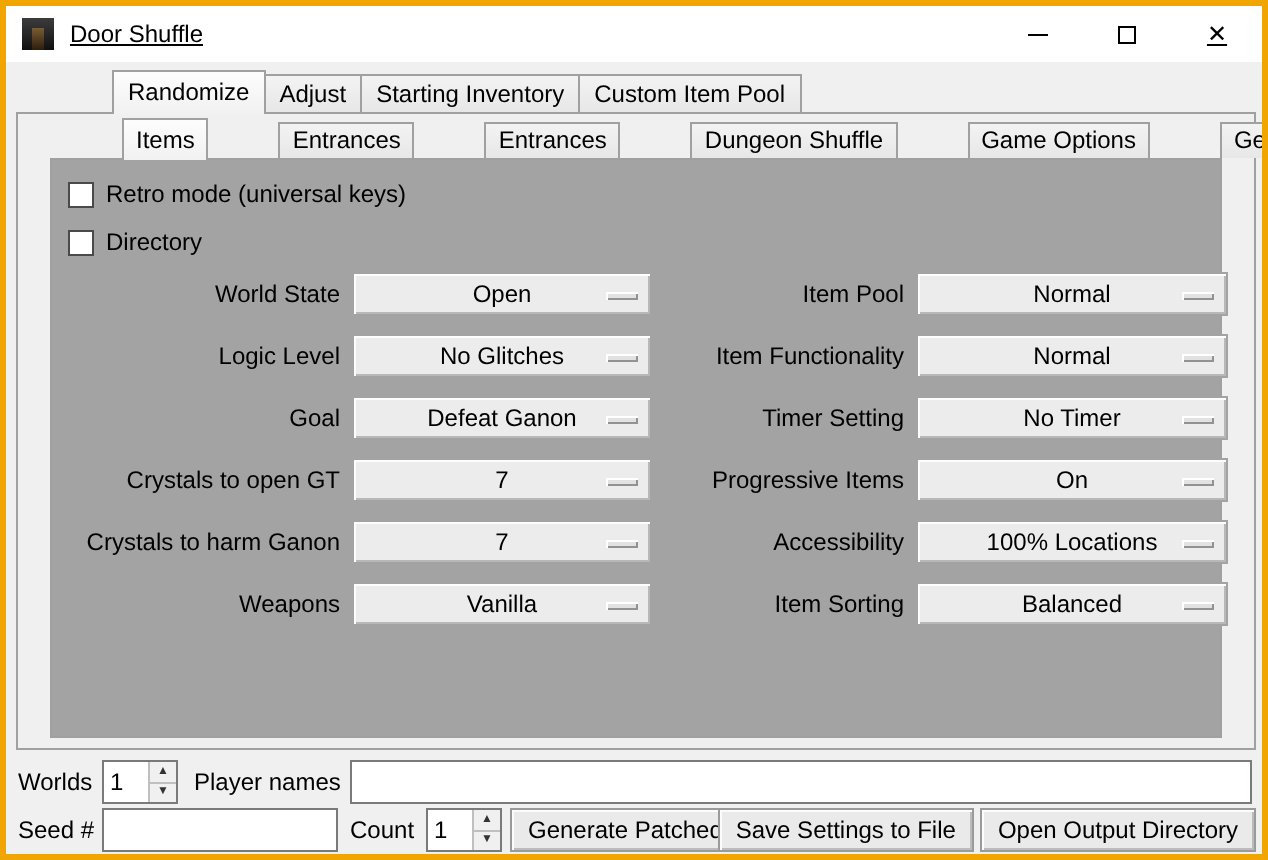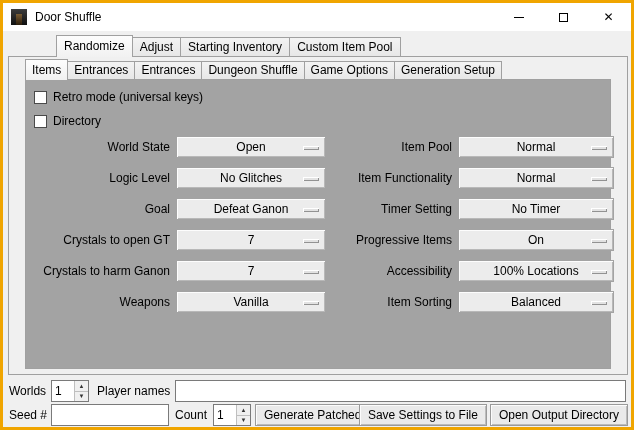--- a/index.html
+++ b/index.html
@@ -7,21 +7,21 @@
   .window {
     position:relative; width:634px; height:430px;
     border:3px solid var(--accent,#f0a500);
     background:var(--content-bg,#f0f0f0);
     overflow:hidden;
   }
   
   .titlebar {
     position:absolute; left:0; top:0; width:628px; height:28px;
     background:var(--titlebar-bg,#ffffff);
-    display:flex; align-items:center;
+    display:flex; align-items:center;text-decoration:underline;
   }
   .app-icon {
     width:16px; height:16px; margin-left:8px;
     background:linear-gradient(#3c3c3c,#101010);
     position:relative; flex:0 0 auto;
   }
   .app-icon:after {
     content:""; position:absolute; left:5px; top:5px; width:6px; height:11px;
     background:linear-gradient(#7a5c33,#2b1d0c);
   }
@@ -35,21 +35,21 @@
   .tabs { position:absolute; display:flex; align-items:flex-end; z-index:5; }
   .tabs1 { left:5px;  top:31px; height:22px;padding-left:48px; }
   .tabs2 { left:22px; top:55px; height:21px; }
   .tab {
     background:linear-gradient(#f3f3f3,#e7e7e7);
     border:1px solid #a0a0a0; border-bottom:none;
     padding:0 7px; font-size:12px; color:#000;
     height:19px; line-height:18px; margin-right:-1px;
     position:relative; cursor:default; white-space:nowrap;
   }
-  .tabs2 .tab { height:18px; line-height:17px; padding:0 6px; }
+  .tabs2 .tab { height:18px; line-height:17px; padding:0 6px;margin-left:36px; }
   .tab.selected {
     background:linear-gradient(#fdfdfd,#f1f1f1);
     height:22px; line-height:21px; margin-bottom:-1px; z-index:6;
   }
   .tabs2 .tab.selected { height:21px; line-height:20px; }
   
   .pane1 { position:absolute; left:5px;  top:53px; width:620px; height:319px; border:1px solid #a0a0a0; background:#f0f0f0; }
   .pane2 { position:absolute; left:22px; top:76px; width:586px; height:290px; border:1px solid #a0a0a0; background:#a3a3a3; }
   
   .check-row { position:absolute; left:8px; display:flex; align-items:center; height:14px; cursor:default; }

